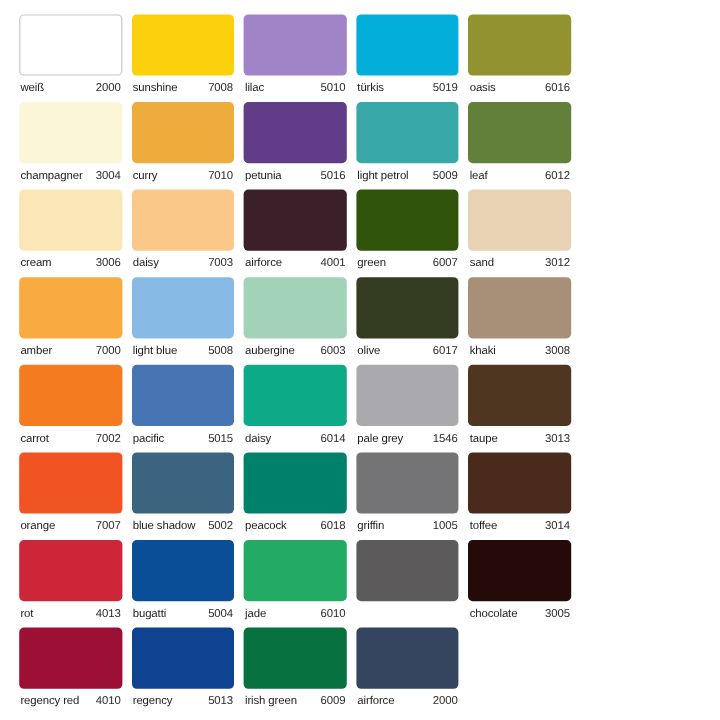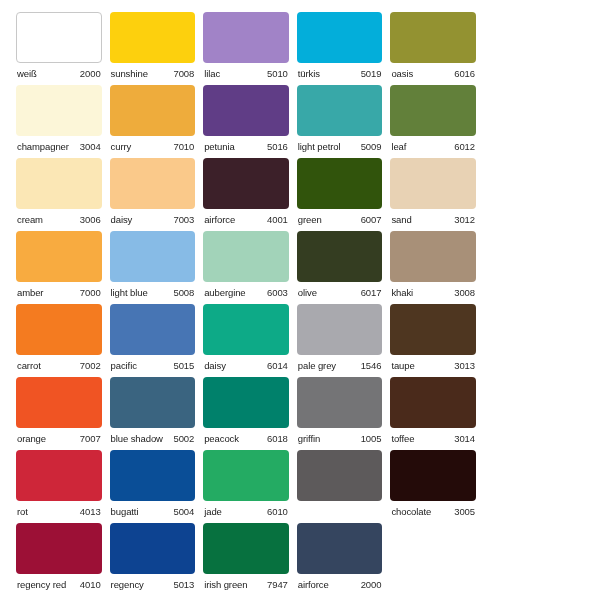--- a/index.html
+++ b/index.html
@@ -313,21 +313,21 @@
       <div class="chip" style="background: rgb(13, 67, 145);"></div>
       <div class="caption">
         <span class="name">regency</span>
         <span class="code">5013</span>
       </div>
     </div>
     <div class="swatch-cell">
       <div class="chip" style="background: rgb(7, 113, 63);"></div>
       <div class="caption">
         <span class="name">irish green</span>
-        <span class="code">7947</span>
+        <span class="code">6009</span>
       </div>
     </div>
     <div class="swatch-cell">
       <div class="chip" style="background: rgb(53, 69, 95);"></div>
       <div class="caption">
         <span class="name">airforce</span>
         <span class="code">2000</span>
       </div>
     </div>
   </div>

